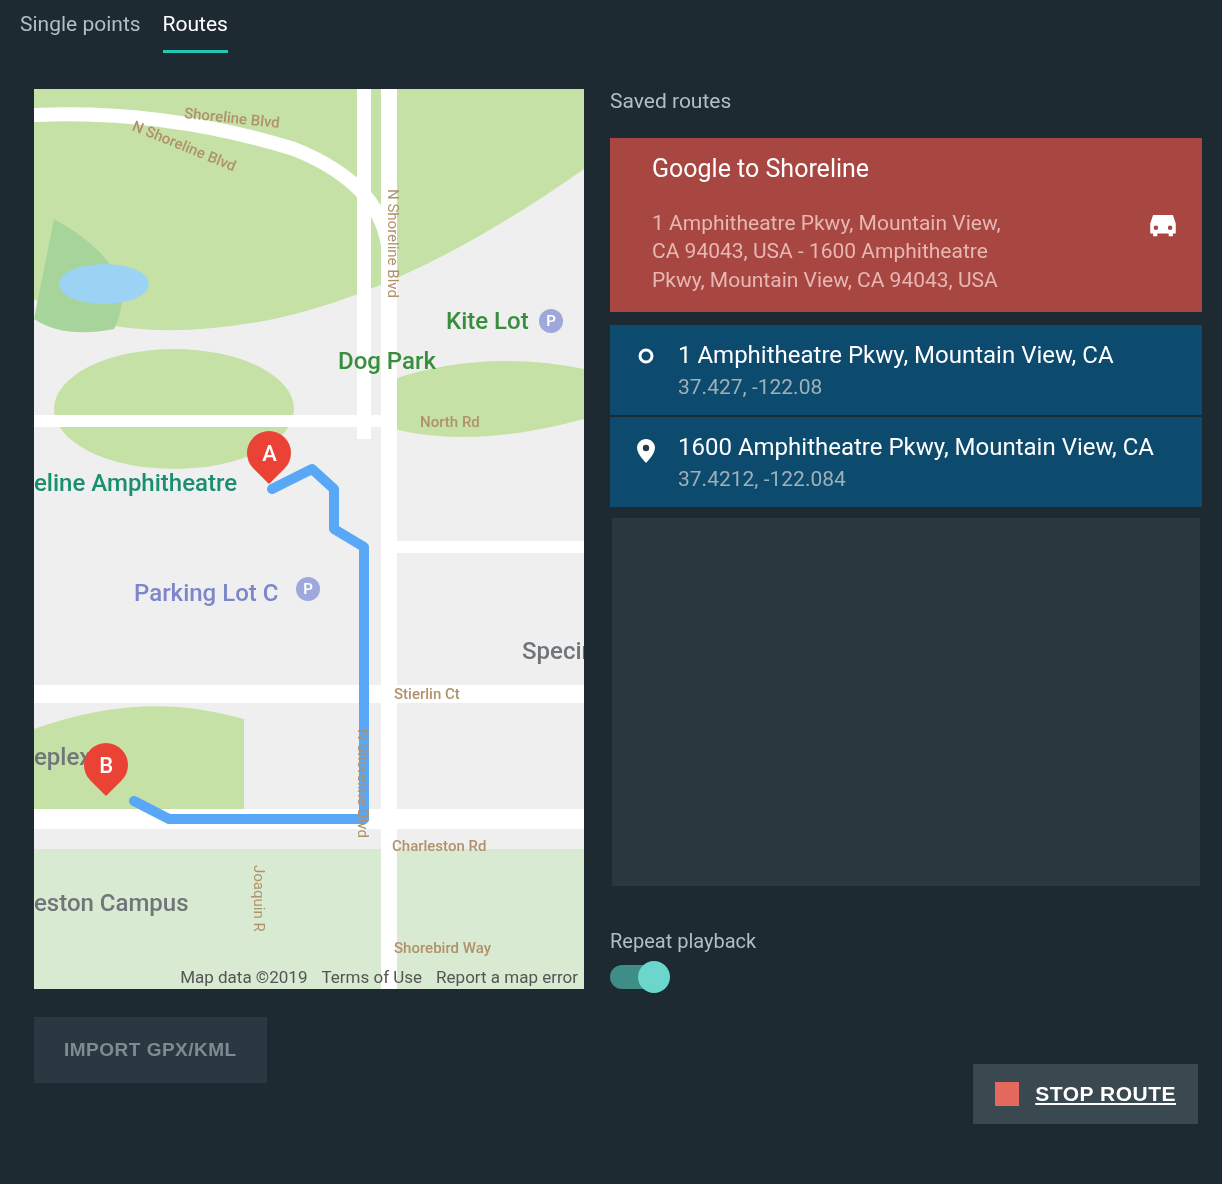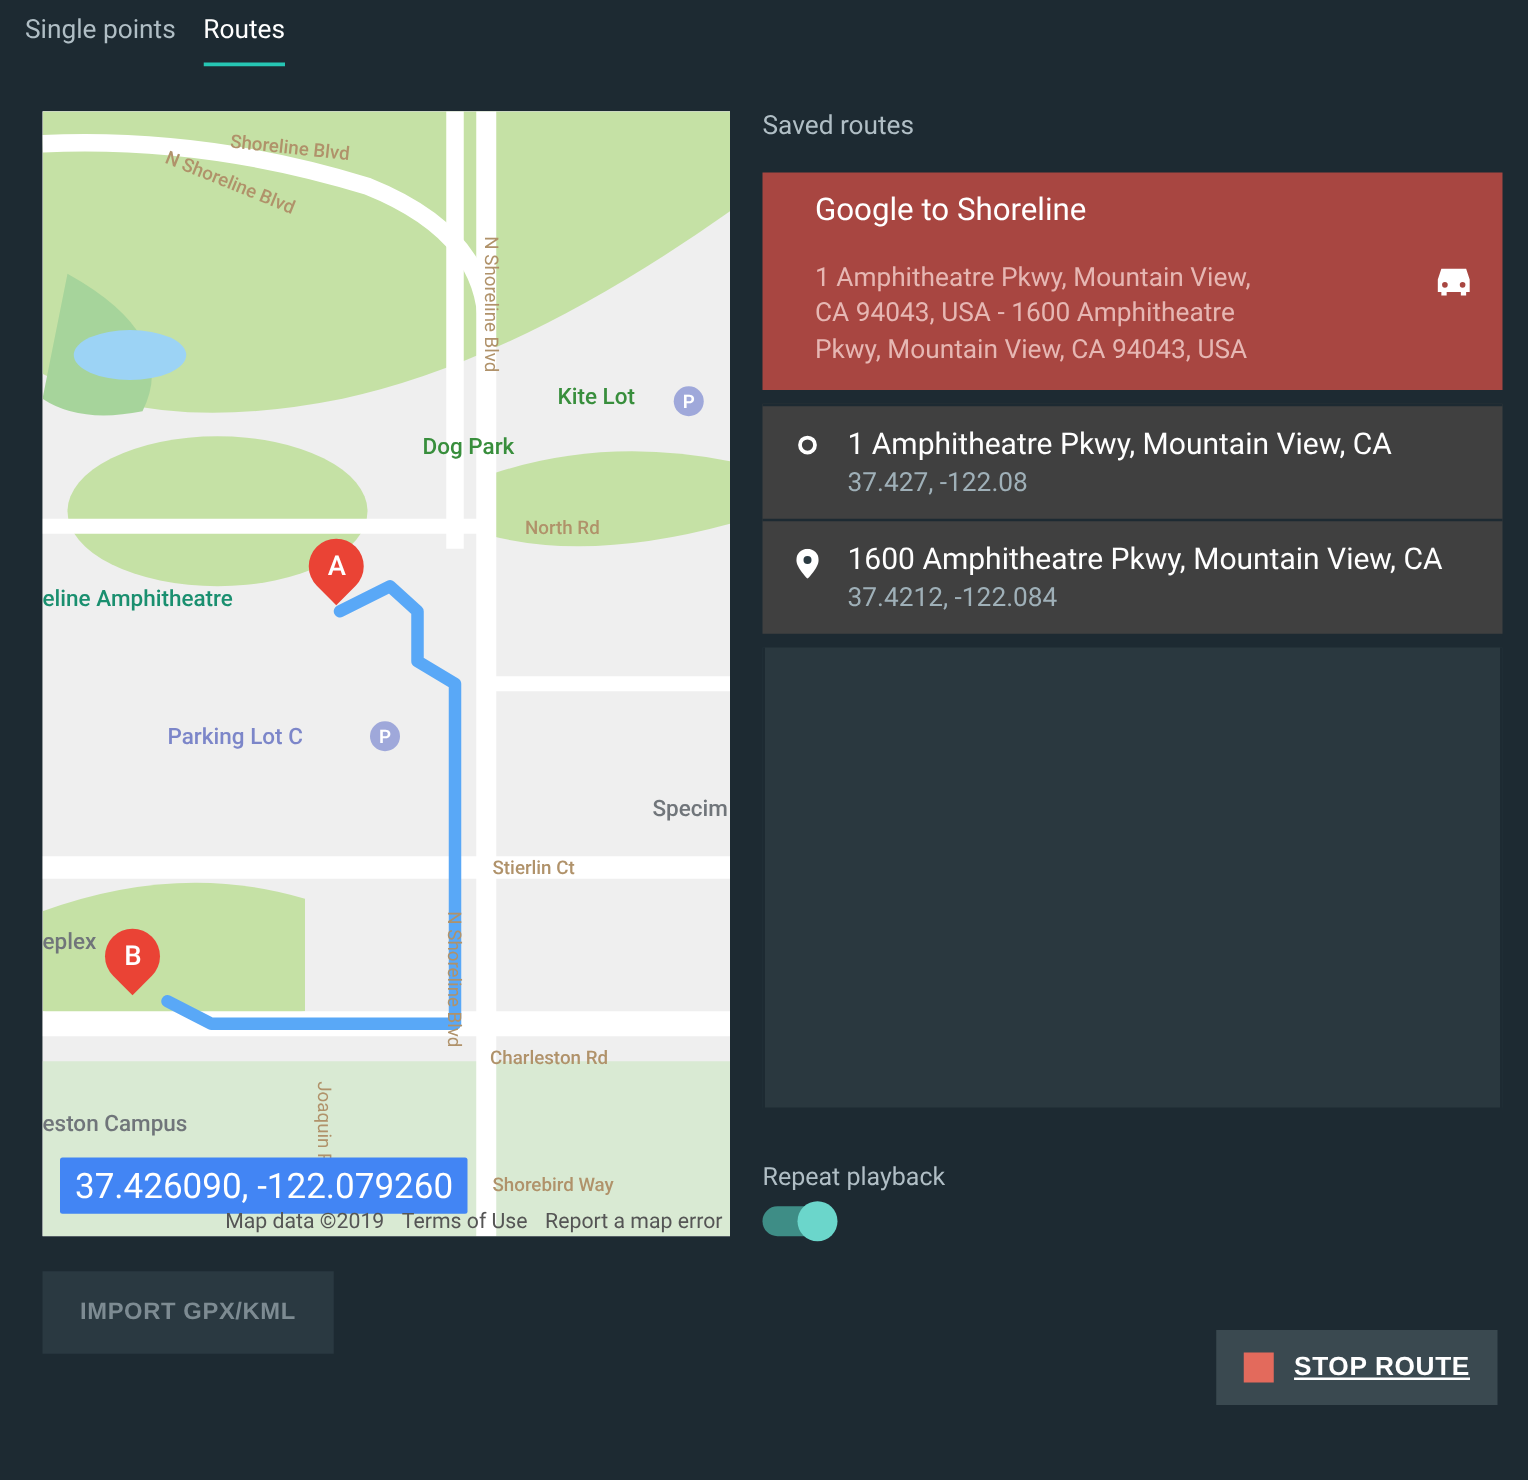--- a/index.html
+++ b/index.html
@@ -79,21 +79,21 @@
     display: flex; align-items: center; justify-content: center;
   }
   .pin .bubble span {
     transform: rotate(45deg);
     color: #fff;
     font-size: 22px;
     font-weight: 500;
   }
   .map-label {
     position: absolute;
-    font-size: 18px;
+    font-size: 24px;
     color: #388e3c;
     font-weight: 500;
     white-space: nowrap;
   }
   .road-label { color: #b0926a; font-size: 15px; }
   .road-vert { color: #b0926a; font-size: 15px; writing-mode: vertical-rl; }
   .poi-p {
     position: absolute;
     width: 24px; height: 24px;
     background: #9fa8da;
@@ -127,21 +127,21 @@
     padding: 16px 18px 18px 42px;
     position: relative;
     cursor: pointer;
   }
   .route-name { color: #ffffff; font-size: 25px; margin-bottom: 6px; }
   .route-desc { color: #e6b7b3; font-size: 21px; line-height: 1.35; max-width: 380px; margin-top: 26px; }
   .route-car {
     position: absolute; right: 22px; top: 50%; transform: translateY(-50%);
     width: 34px; height: 26px;
   }
-  .waypoints { background: #404040; border-top: 2px solid #1d2a32; }
+  .waypoints { background: #0c4a6e; border-top: 2px solid #1d2a32; }
   .wp {
     display: flex; align-items: flex-start; gap: 22px;
     padding: 16px 18px 16px 26px;
     border-bottom: 2px solid #1d2a32;
   }
   .wp:last-child { border-bottom: none; }
   .wp-icon { width: 20px; display:flex; justify-content:center; padding-top:6px; }
   .wp-body { flex: 1; min-width: 0; }
   .wp-title {
     color: #ffffff; font-size: 24px;
@@ -266,21 +266,20 @@
             <span>A</span>
           </div>
       </div>
 
       <div class="pin" style="left:72px; top:712px;">
         <div class="bubble">
             <span>B</span>
           </div>
       </div>
 
-      <div class="coord-chip">37.426090, -122.079260</div>
 
       <div class="map-footer">
         <span>Map data ©2019</span>
         <span>Terms of Use</span>
         <span>Report a map error</span>
       </div>
     </div>
 
     <button class="import-btn">IMPORT GPX/KML</button>
   </div>

